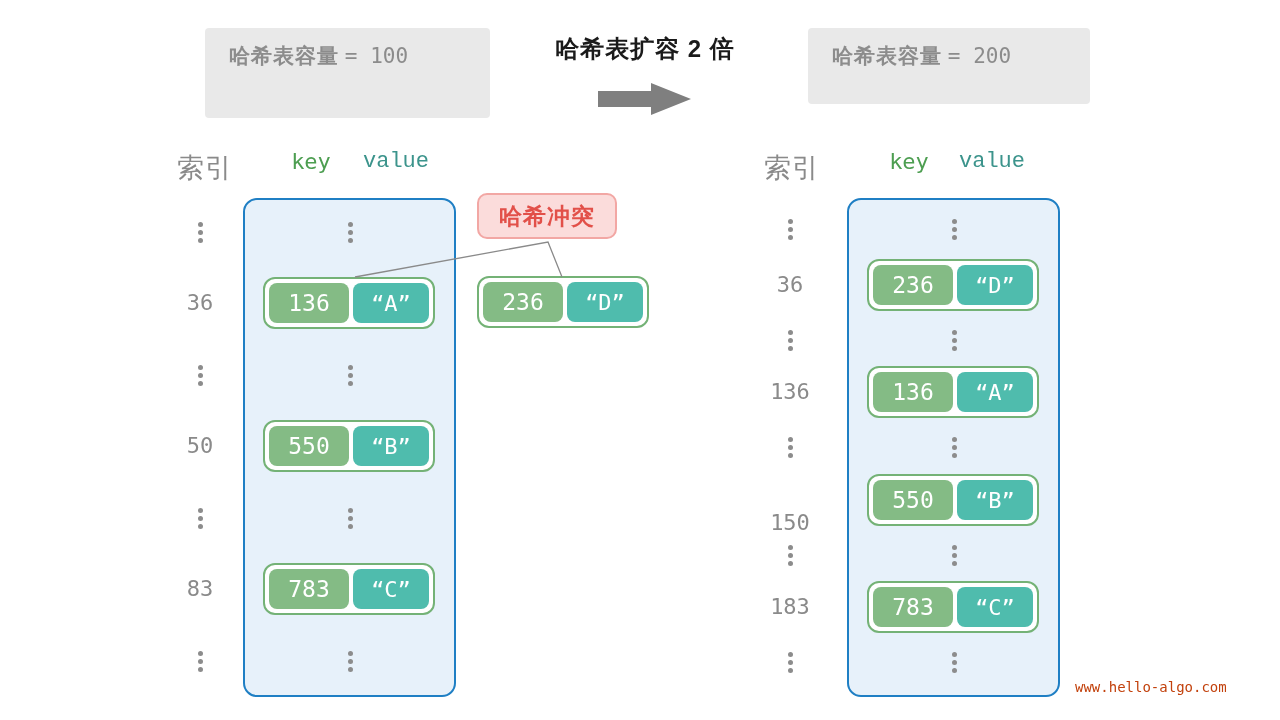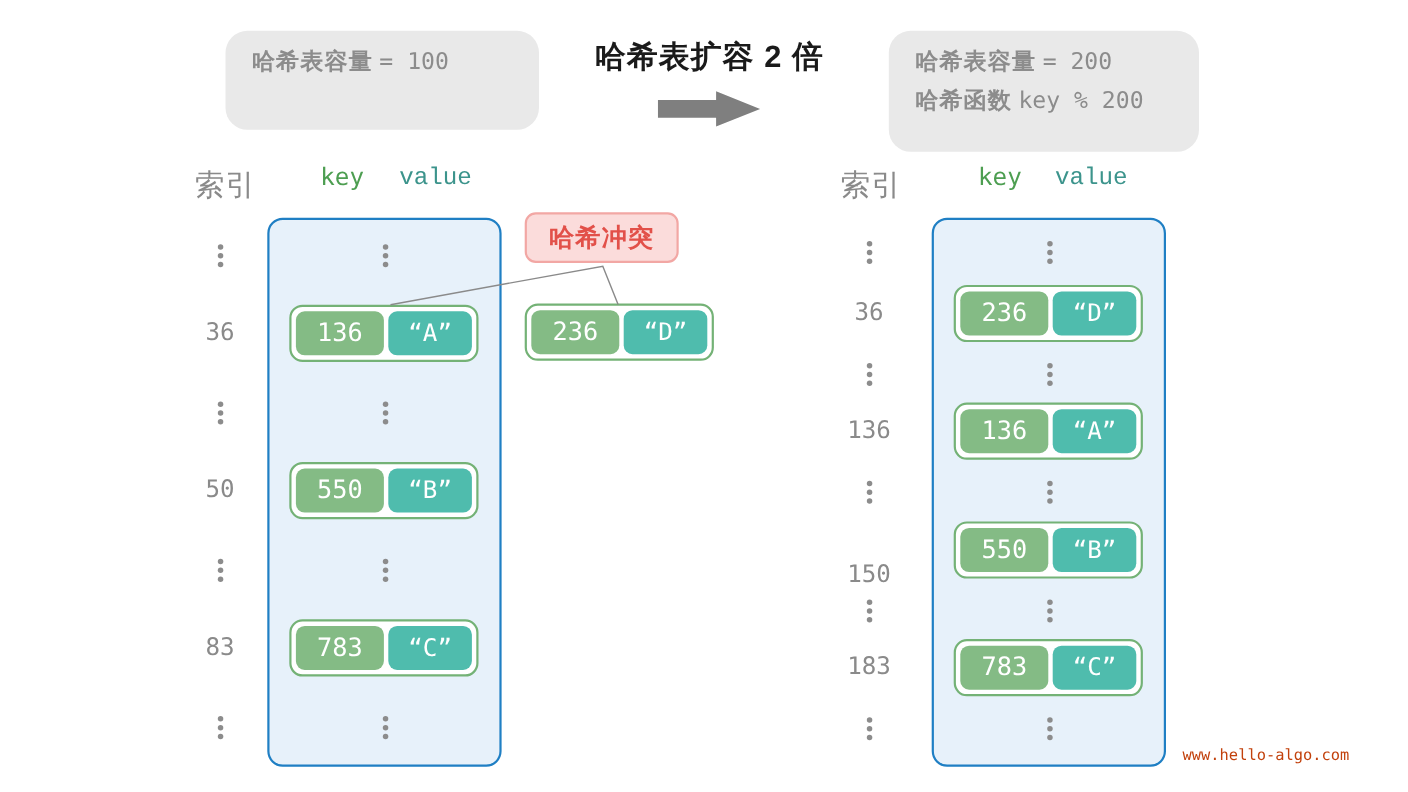--- a/index.html
+++ b/index.html
@@ -5,30 +5,30 @@
   html,body{margin:0;padding:0;}
   body{
     width:1280px;height:720px;position:relative;overflow:hidden;
     background:#ffffff;
     font-family:"Liberation Sans", sans-serif;
   }
   .abs{position:absolute;}
 
   
   .info-box{
-    background:#E9E9E9;border-radius:20px;
+    background:#E9E9E9;border-radius:4px;
     padding:11px 24px 10px 24px;box-sizing:border-box;
     color:#8C8C8C;font-size:21px;line-height:34px;white-space:nowrap;
   }
   .info-box .lbl{font-weight:700;letter-spacing:1px;}
   .info-box .val{font-family:"DejaVu Sans Mono", monospace;font-weight:500;}
 
   
   .main-title{
-    font-size:28px;font-weight:700;color:#1A1A1A;text-align:center;
+    font-size:24px;font-weight:700;color:#1A1A1A;text-align:center;
     letter-spacing:1px;white-space:nowrap;
   }
 
   
   .hdr-index{font-size:27px;color:#8A8A8A;letter-spacing:1px;}
   .hdr-key{font-family:"DejaVu Sans Mono", monospace;font-size:22px;color:#4D9E51;font-weight:500;}
   .hdr-value{font-family:Liberation Mono, monospace;font-size:22px;color:#3C948C;font-weight:500;}
 
   
   .bucket{
@@ -82,23 +82,22 @@
 <div class="abs info-box" style="left:205px;top:28px;width:285px;height:90px;">
   <div><span class="lbl">哈希表容量</span> <span class="val">= 100</span></div>
 </div>
 
 <div class="abs main-title" style="left:500px;top:33px;width:290px;">哈希表扩容 2 倍</div>
 
 <svg class="abs overlay" style="left:598px;top:82px;" width="96" height="34" viewBox="0 0 96 34">
   <polygon points="0,9 53,9 53,1 93,17 53,33 53,25 0,25" fill="#7F7F7F"></polygon>
 </svg>
 
-<div class="abs info-box" style="left:808px;top:28px;width:282px;height:110px;">
+<div class="abs info-box" style="left:808px;top:28px;width:282px;height:76px;">
   <div><span class="lbl">哈希表容量</span> <span class="val">= 200</span></div>
-  <div><span class="lbl">哈希函数</span> <span class="val">key % 200</span></div>
 </div>
 
 <div class="abs hdr-index" style="left:176px;top:150px;width:58px;text-align:center;">索引</div>
 <div class="abs hdr-key" style="left:281px;top:149px;width:60px;text-align:center;">key</div>
 <div class="abs hdr-value" style="left:353px;top:149px;width:86px;text-align:center;">value</div>
 
 <div class="abs bucket" style="left:243px;top:198px;"></div>
 
 <div class="abs dots" style="left:197px;top:222px;">
     <i></i>

